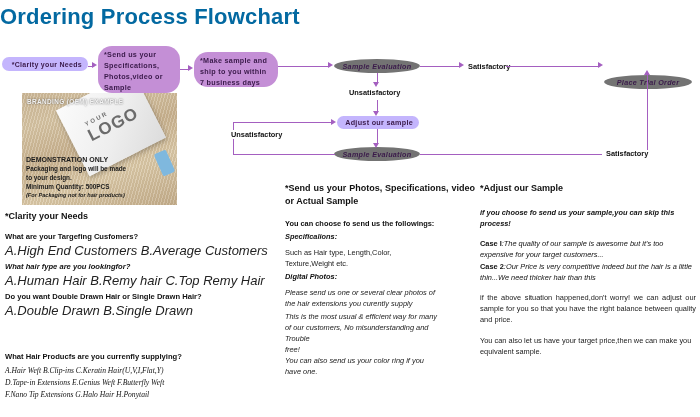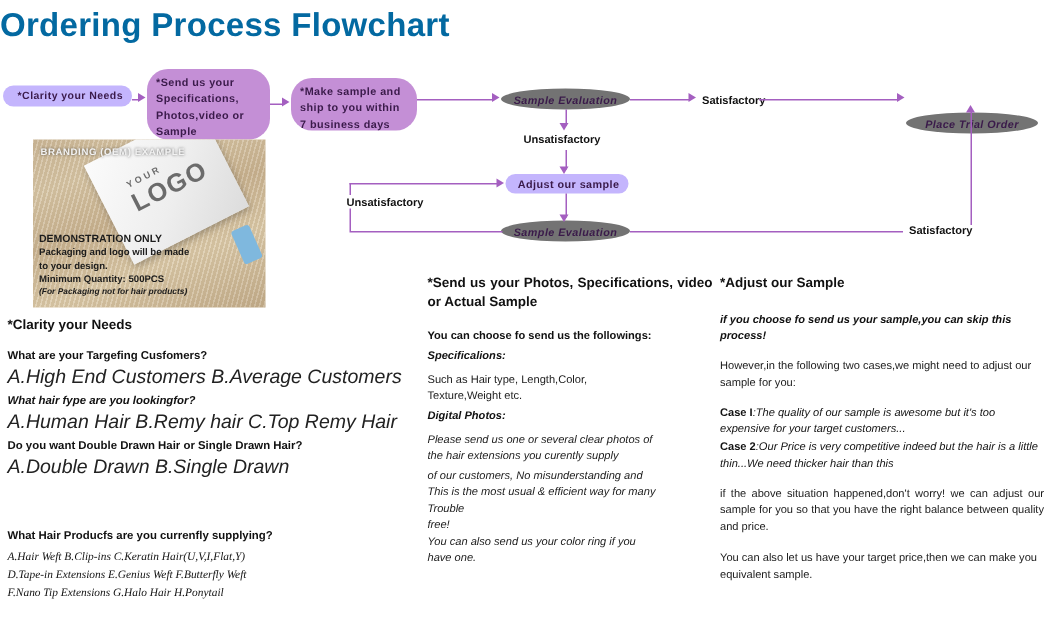--- a/index.html
+++ b/index.html
@@ -210,32 +210,31 @@
 
   <div class="col col2">
     <div class="hd just" style="margin-bottom:10px;">*Send  us  your  Photos, Specifications,  video  or  Actual Sample</div>
     <div class="pb">You can choose fo send us the followings:</div>
     <div class="pbi">Specificalions:</div>
     <div class="p" style="margin-bottom:0;">Such as Hair type, Length,Color,</div>
     <div class="p" style="margin-bottom:2px;">Texture,Weight etc.</div>
     <div class="pbi">Digital Photos:</div>
     <div class="pi" style="margin-bottom:0;">Please send us one or several clear photos of</div>
     <div class="pi" style="margin-bottom:2px;">the hair extensions you  curently supply</div>
+    <div class="pi" style="margin-bottom:0;">This is the most usual &amp; efficient way for many</div>
     <div class="pi" style="margin-bottom:0;">of our customers, No misunderstanding and</div>
-    <div class="pi" style="margin-bottom:0;">This is the most usual &amp; efficient way for many</div>
     <div class="pi" style="margin-bottom:0;">Trouble</div>
     <div class="pi" style="margin-bottom:0;">free!</div>
     <div class="pi" style="margin-bottom:0;">You can also send us your color ring if you</div>
     <div class="pi" style="margin-bottom:0;">have one.</div>
   </div>
 
   <div class="col col3">
     <div class="hd" style="margin-bottom:12px;">*Adjust our Sample</div>
     <div class="pbi" style="margin-bottom:9px;">if you choose fo send us your sample,you can skip this process!</div>
-    <div class="p" style="margin-bottom:9px;">However,in the following two cases,we might need to adjust our sample for you:</div>
     <div class="case">
       <b>Case I</b><span>:The quality of our sample is awesome but it's too expensive for your target customers...</span>
     </div>
     <div class="case" style="margin-bottom:9px;">
       <b>Case 2</b><span>:Our Price is very competitive indeed but the hair is a little thin...We need thicker hair than this</span>
     </div>
     <div class="p just" style="margin-bottom:10px;">if  the  above  situation  happened,don't worry!  we  can adjust our sample for you so that you have the right balance between quality and price.</div>
     <div class="p">You can also let us have your target price,then we can make you equivalent sample.</div>
   </div>
 

